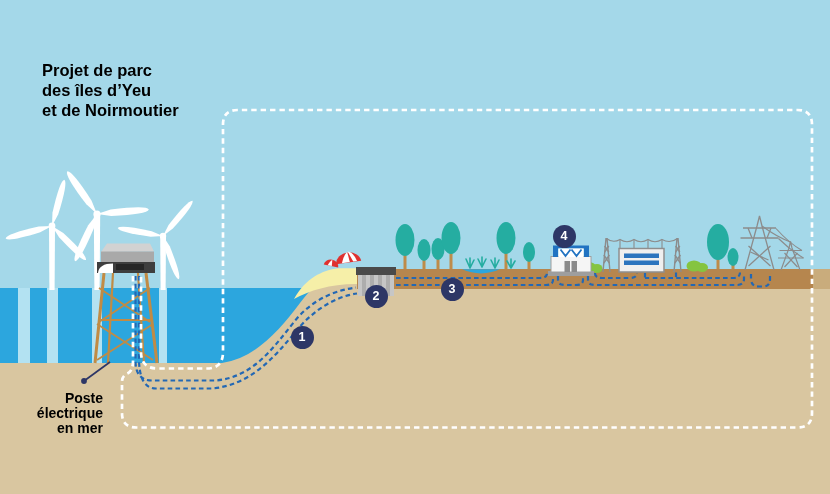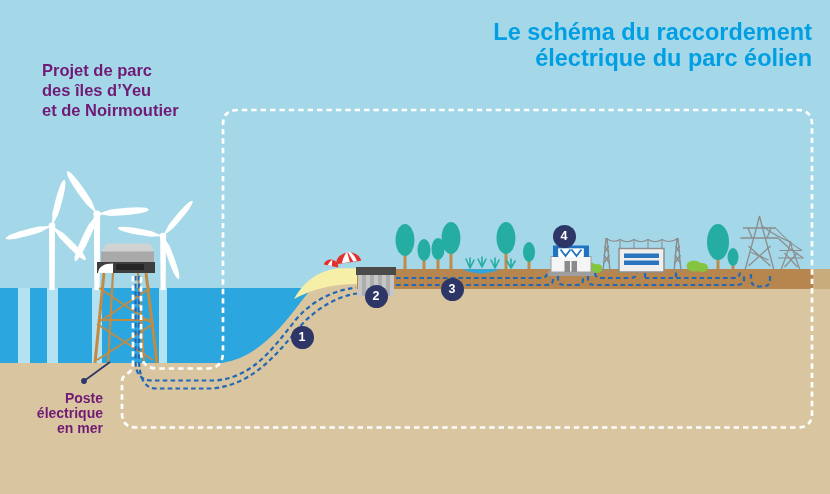--- a/index.html
+++ b/index.html
@@ -2,21 +2,21 @@
 <html><head>
 <meta charset="utf-8">
 <style>
   html,body{margin:0;padding:0;background:#e8e8e8;}
   .stage{
     position:relative;width:830px;height:494px;overflow:hidden;
     font-family:"Liberation Sans",sans-serif;
     background:#A4D8E9;
   }
   .stage svg{position:absolute;left:0;top:0;}
-  .label{position:absolute;font-weight:bold;color:#701a75;}
+  .label{position:absolute;font-weight:bold;color:#000000;}
   .pre{white-space:pre-line;}
   .project-label{left:42px;top:60px;font-size:16.5px;line-height:20px;}
   .main-title{right:18px;top:19px;font-size:23.5px;line-height:26px;text-align:right;color:#009FE3;}
   .rte-label{left:390px;top:147px;font-size:15.5px;line-height:18px;}
   .poste-label{right:727px;top:391px;font-size:14px;line-height:15px;text-align:right;width:120px;}
   .marker{
     position:absolute;width:23px;height:23px;border-radius:50%;
     background:#2D3666;color:#fff;font-weight:bold;font-size:12.5px;
     display:flex;align-items:center;justify-content:center;
     font-family:"Liberation Sans",sans-serif;
@@ -232,22 +232,20 @@
 
     <g>
       <line x1="84" y1="381" x2="110" y2="362" stroke="#2D3666" stroke-width="1.7"></line>
       <circle cx="84" cy="381" r="2.9" fill="#2D3666"></circle>
     </g>
   </svg>
 
   <div class="label project-label pre">Projet de parc
 des îles d’Yeu
 et de Noirmoutier</div>
-  <div class="label main-title pre">Le schéma du raccordement
-électrique du parc éolien</div>
   <div class="label poste-label pre">Poste
 électrique
 en mer</div>
 
   <div class="marker" style="left:290.5px;top:325.5px;">
     <span>1</span>
   </div>
   <div class="marker" style="left:364.5px;top:284.5px;">
     <span>2</span>
   </div>

